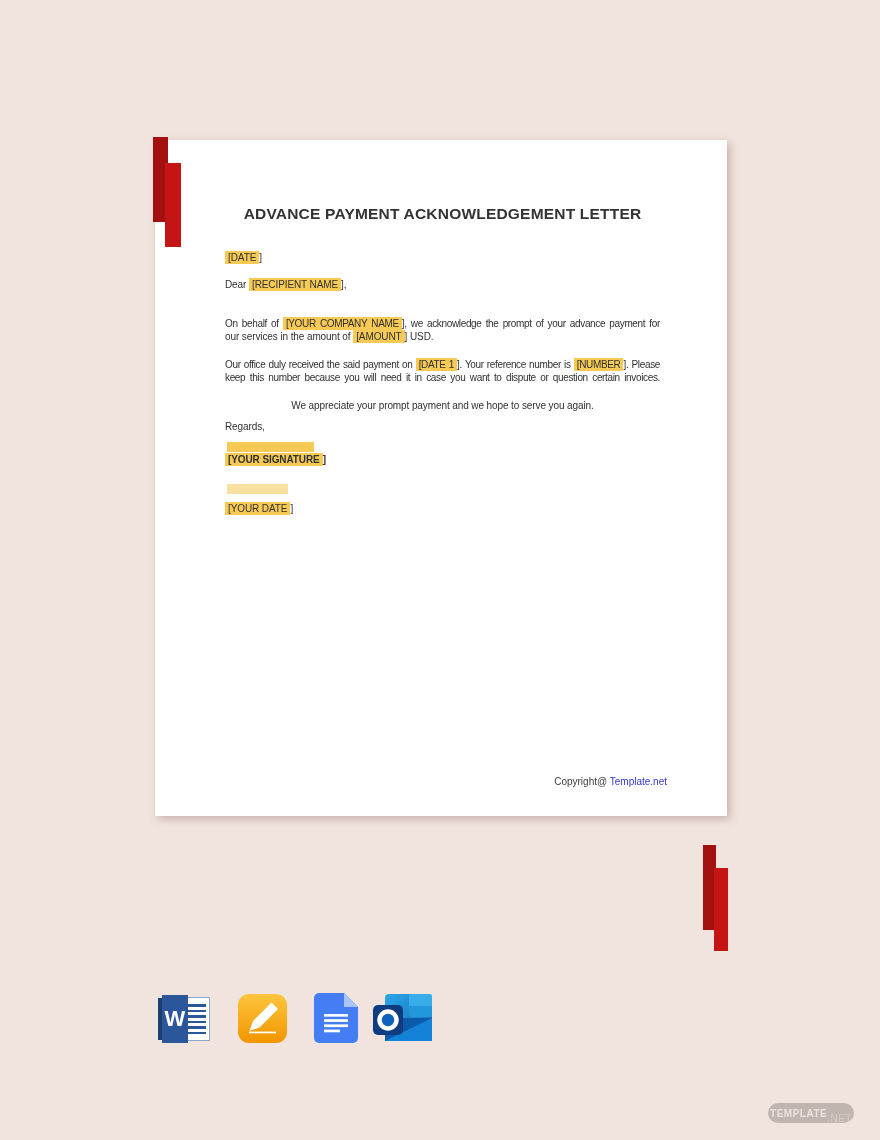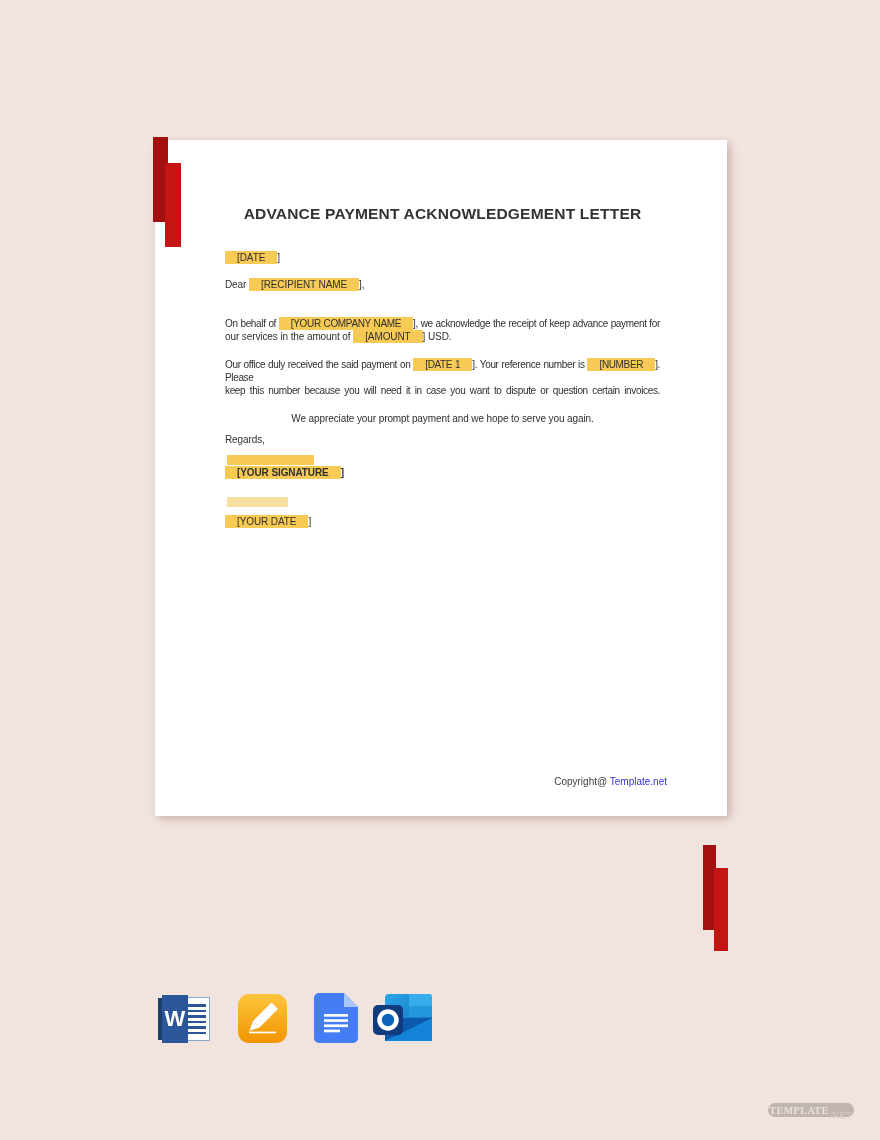--- a/index.html
+++ b/index.html
@@ -14,21 +14,21 @@
     background:var(--page,#ffffff);
     box-shadow:3px 3px 8px rgba(140,100,90,.38);
   }
   .content { position:absolute; inset:0; padding:64px 67px 0 70px; }
   .title {
     font-size:15.5px; line-height:20px; font-weight:700; text-align:center;
     letter-spacing:.2px; color:#333333; margin:0 0 27px 0;
   }
   .line { font-size:10px; line-height:13px; letter-spacing:-.1px; color:var(--text,#303030); }
   .line.just { text-align:justify; text-align-last:justify; letter-spacing:-.35px; word-spacing:-1px; }
-  .hl { background:var(--highlight,#f6ca55); padding:1px 12px; }
+  .hl { background:var(--highlight,#f6ca55); padding:1px 3px; }
   .m-dear { margin-top:14px; }
   .m-p1 { margin-top:26px; }
   .m-p2 { margin-top:15px; }
   .m-p3 { margin-top:15px;text-align:center; }
   .m-regards { margin-top:8px; }
   .hl-bar { height:10px; }
   .sig-bar { width:87px; background:var(--highlight,#f6ca55); margin:9px 0 0 2px; }
   .m-sig { margin-top:1px;font-weight:bold; }
   .name-bar { width:61px; background:var(--highlight-faint,#f8e1a0); margin:18px 0 0 2px; }
   .m-name { margin-top:8px; }
@@ -51,42 +51,42 @@
   .w-spine { position:absolute; left:0; top:3px; width:7px; height:42px; background:#1d3f6e; }
   .w-cover { position:absolute; left:4px; top:0; width:26px; height:48px; background:var(--word-blue,#2b579a);
     display:flex; align-items:center; justify-content:center; color:#fff; font-weight:700; font-size:22px; }
   .app-pages { left:238px; top:994px; width:49px; height:49px; }
   .app-docs { left:314px; top:993px; width:44px; height:50px; }
   .app-outlook { left:372px; top:993px; width:61px; height:50px; }
   .app svg { position:absolute; inset:0; }
 
   
   .watermark {
-    position:absolute; left:768px; top:1103px; width:86px; height:14px;
+    position:absolute; left:768px; top:1103px; width:86px; height:20px;
     border-radius:13px; background:var(--pill-bg,#c1b5b0);
     display:flex; align-items:center; justify-content:center;
-    font-size:10px; letter-spacing:.5px;font-family:Liberation Serif, serif;
+    font-size:10px; letter-spacing:.5px;
   }
   .watermark .brand { font-weight:700; color:#ece2dd; }
   .watermark .tld { font-weight:400; color:#d9cbc5;margin-top:11px; }
 </style>
 </head>
 <body>
 
 <div class="canvas">
 
   <div class="page">
     <div class="content">
       <h1 class="title">ADVANCE PAYMENT ACKNOWLEDGEMENT LETTER</h1>
 
       <div class="line m-date"><span class="hl">[DATE</span><span>]</span></div>
       <div class="line m-dear"><span>Dear </span><span class="hl">[RECIPIENT NAME</span><span>],</span></div>
 
       <div class="para m-p1">
-        <div class="line just"><span>On behalf of </span><span class="hl">[YOUR COMPANY NAME</span><span>], we acknowledge the receipt of keep advance payment for</span></div>
+        <div class="line just"><span>On behalf of </span><span class="hl">[YOUR COMPANY NAME</span><span>], we acknowledge the prompt of your advance payment for</span></div>
         <div class="line"><span>our services in the amount of </span><span class="hl">[AMOUNT</span><span>] USD.</span></div>
       </div>
 
       <div class="para m-p2">
         <div class="line just"><span>Our office duly received the said payment on </span><span class="hl">[DATE 1</span><span>]. Your reference number is </span><span class="hl">[NUMBER</span><span>]. Please</span></div>
         <div class="line just"><span>keep this number because you will need it in case you want to dispute or question certain invoices.</span></div>
       </div>
 
       <div class="line m-p3"><span>We appreciate your prompt payment and we hope to serve you again.</span></div>
       <div class="line m-regards"><span>Regards,</span></div>

